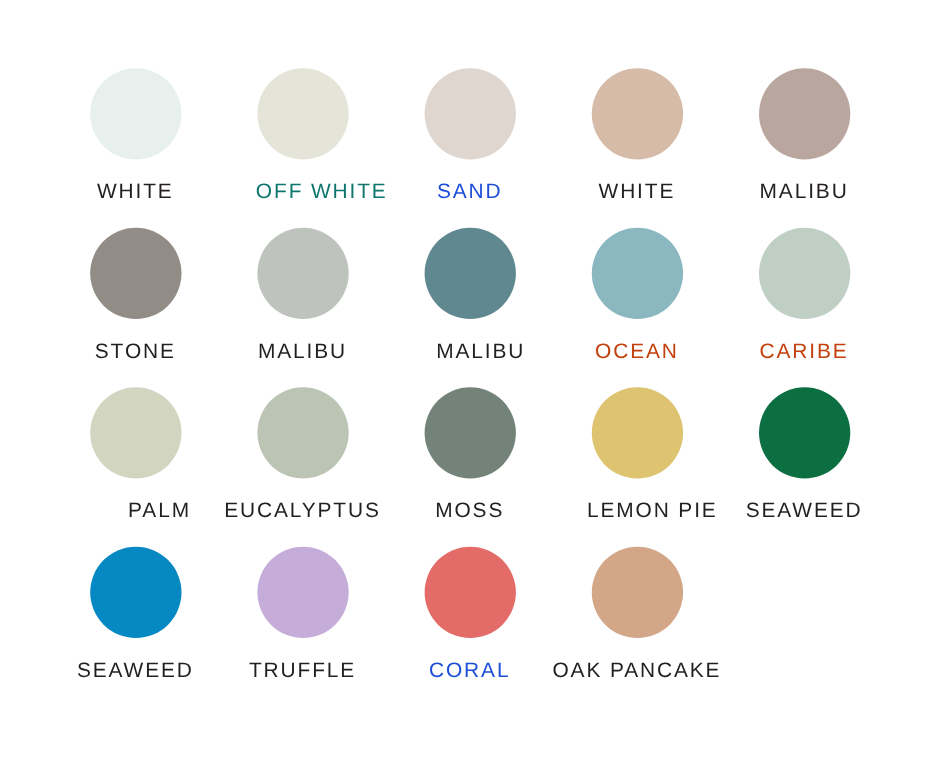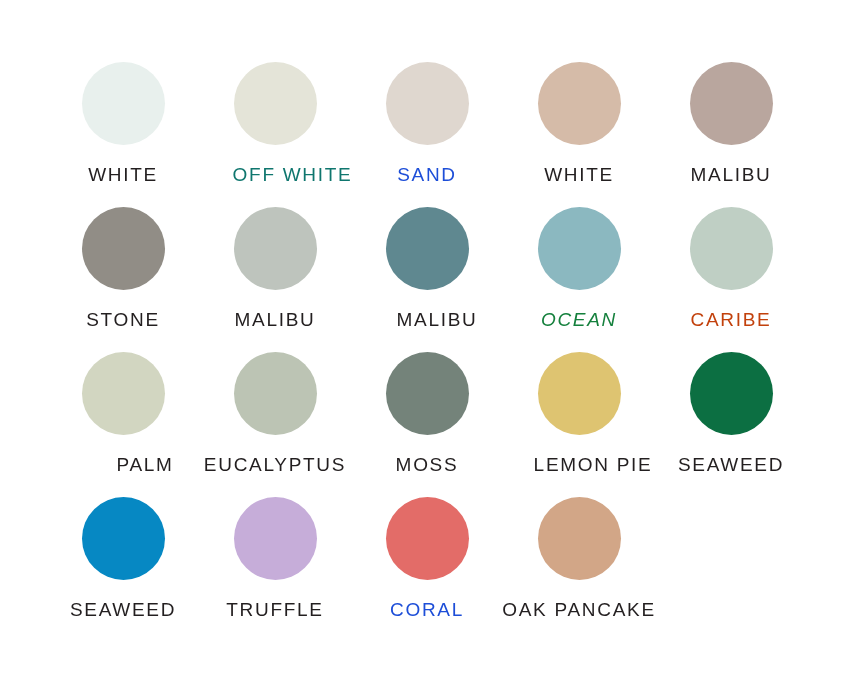--- a/index.html
+++ b/index.html
@@ -99,21 +99,21 @@
     <div class="swatch-cell">
       <span class="swatch-dot" style="background-color: rgb(190, 196, 189);"></span>
       <span class="swatch-label" style="color: rgb(35, 31, 32);">MALIBU</span>
     </div>
     <div class="swatch-cell">
       <span class="swatch-dot" style="background-color: rgb(95, 136, 144);"></span>
       <span class="swatch-label" style="color: rgb(35, 31, 32); padding-left: 20px;">MALIBU</span>
     </div>
     <div class="swatch-cell">
       <span class="swatch-dot" style="background-color: rgb(139, 184, 192);"></span>
-      <span class="swatch-label" style="color: #15803d; font-style: italic;">OCEAN</span>
+      <span class="swatch-label" style="color: #c2410c;">OCEAN</span>
     </div>
     <div class="swatch-cell">
       <span class="swatch-dot" style="background-color: rgb(191, 207, 196);"></span>
       <span class="swatch-label" style="color: #c2410c;">CARIBE</span>
     </div>
   </div>
 
   <div class="swatch-row">
     <div class="swatch-cell">
       <span class="swatch-dot" style="background-color: rgb(210, 214, 193);"></span>

